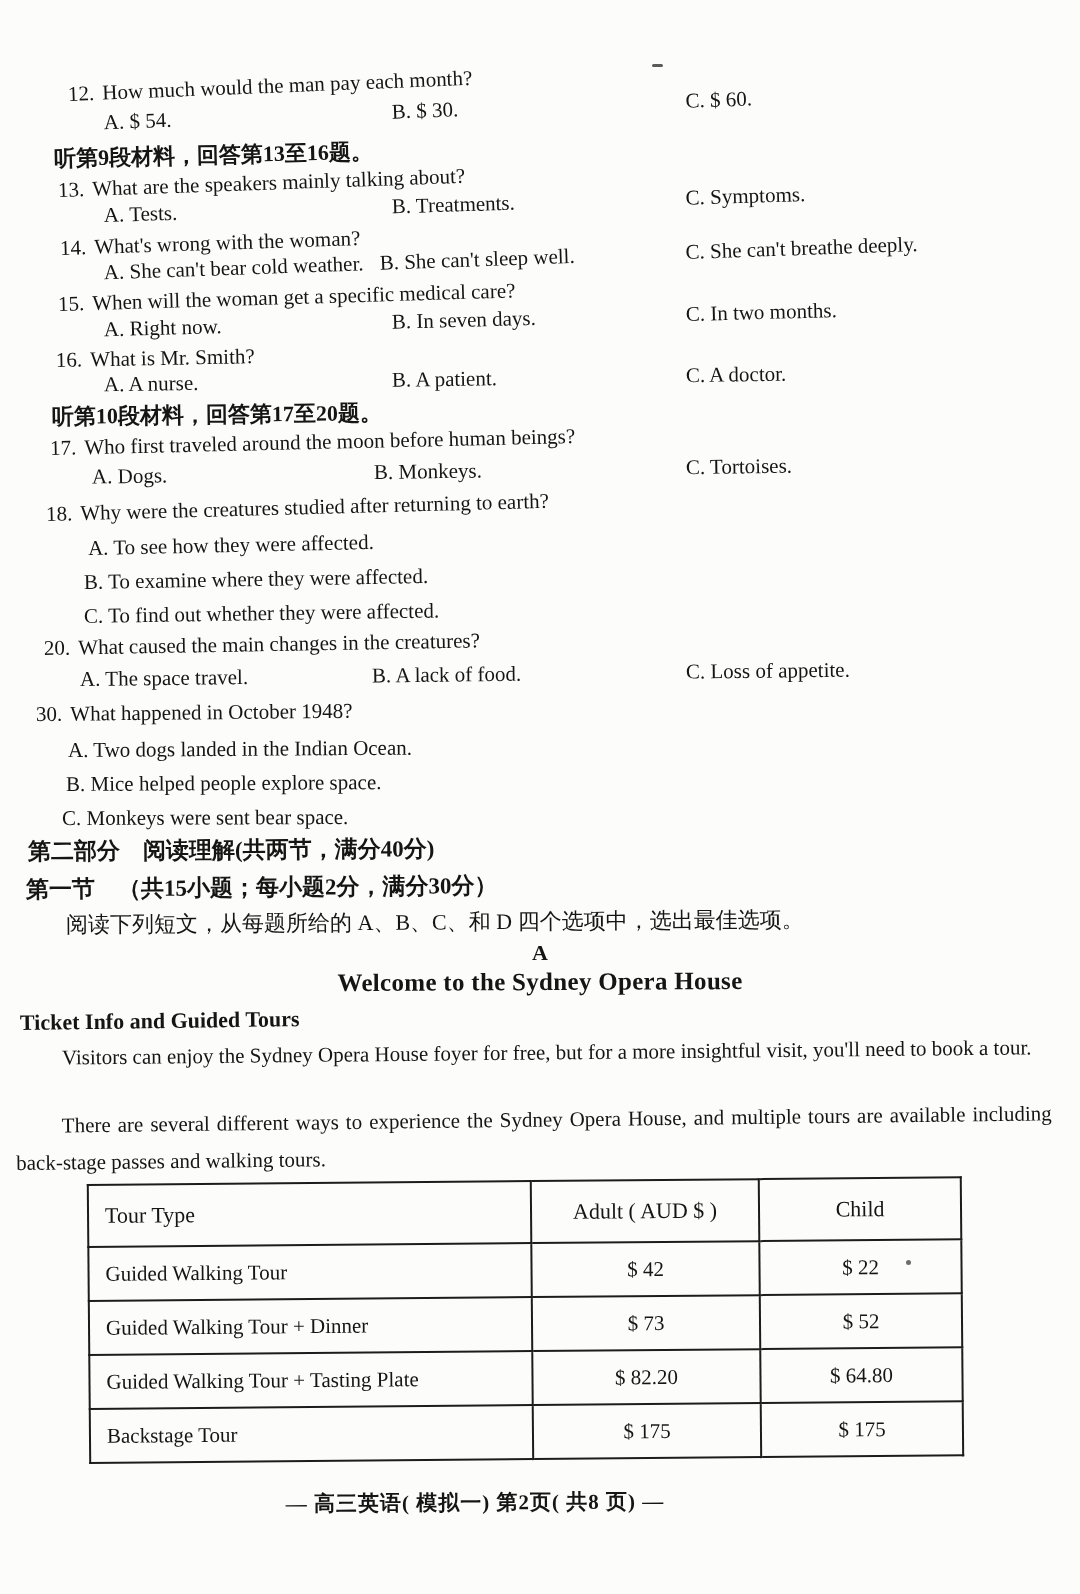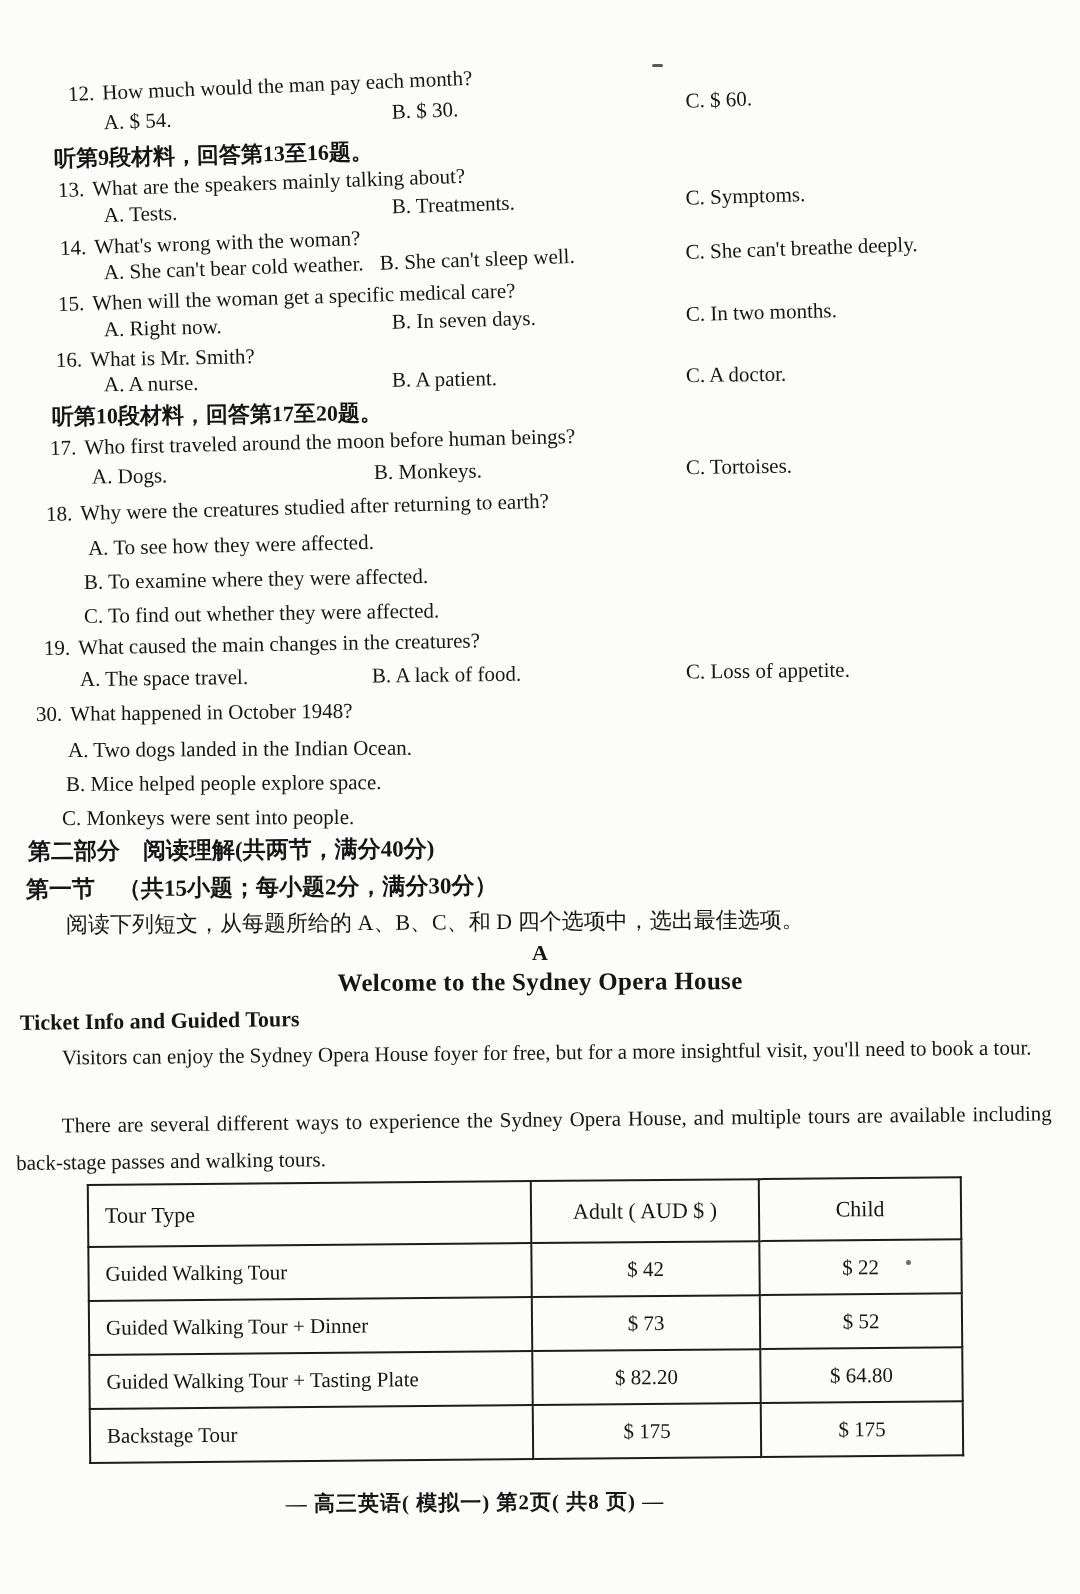--- a/index.html
+++ b/index.html
@@ -105,34 +105,34 @@
   </div>
 
   <div class="abs qline" style="top:502px;left:46px;transform:rotate(-1.5deg);">
     <span class="qnum">18.</span><span>Why were the creatures studied after returning to earth?</span>
   </div>
   <div class="abs stackopt" style="top:536px;left:88px;transform:rotate(-1.2deg);">A. To see how they were affected.</div>
   <div class="abs stackopt" style="top:570px;left:84px;transform:rotate(-1deg);">B. To examine where they were affected.</div>
   <div class="abs stackopt" style="top:604px;left:84px;transform:rotate(-0.9deg);">C. To find out whether they were affected.</div>
 
   <div class="abs qline" style="top:636px;left:44px;transform:rotate(-1deg);">
-    <span class="qnum">19.</span><span>What caused the main changes in the creatures?</span>
+    <span class="qnum">20.</span><span>What caused the main changes in the creatures?</span>
   </div>
   <div class="optrow" style="top:668px;transform:rotate(-0.7deg);">
     <span class="oa" style="left:80px;">A. The space travel.</span>
     <span class="ob" style="left:372px;">B. A lack of food.</span>
     <span class="oc">C. Loss of appetite.</span>
   </div>
 
   <div class="abs qline" style="top:702px;left:36px;transform:rotate(-0.6deg);">
     <span class="qnum">30.</span><span>What happened in October 1948?</span>
   </div>
   <div class="abs stackopt" style="top:738px;left:68px;transform:rotate(-0.4deg);">A. Two dogs landed in the Indian Ocean.</div>
   <div class="abs stackopt" style="top:772px;left:66px;transform:rotate(-0.35deg);">B. Mice helped people explore space.</div>
-  <div class="abs stackopt" style="top:806px;left:62px;transform:rotate(-0.2deg);">C. Monkeys were sent into people.</div>
+  <div class="abs stackopt" style="top:806px;left:62px;transform:rotate(-0.2deg);">C. Monkeys were sent bear space.</div>
 
   <div class="abs cjk heading2" style="top:836px;left:28px;transform:rotate(-0.4deg);">第二部分　阅读理解(共两节，满分40分)</div>
   <div class="abs cjk heading2" style="top:874px;left:26px;transform:rotate(-0.5deg);font-weight:600;">第一节　（共15小题；每小题2分，满分30分）</div>
   <div class="abs cjk instr" style="top:910px;left:66px;transform:rotate(-0.4deg);">阅读下列短文，从每题所给的 A、B、C、和 D 四个选项中，选出最佳选项。</div>
 
   <div class="abs centered passage-label" style="top:940px;">A</div>
   <div class="abs centered passage-title" style="top:968px;transform:rotate(-0.3deg);transform-origin:center;">Welcome to the Sydney Opera House</div>
 
   <div class="abs subhead" style="top:1010px;left:20px;transform:rotate(-0.8deg);">Ticket Info and Guided Tours</div>
 

